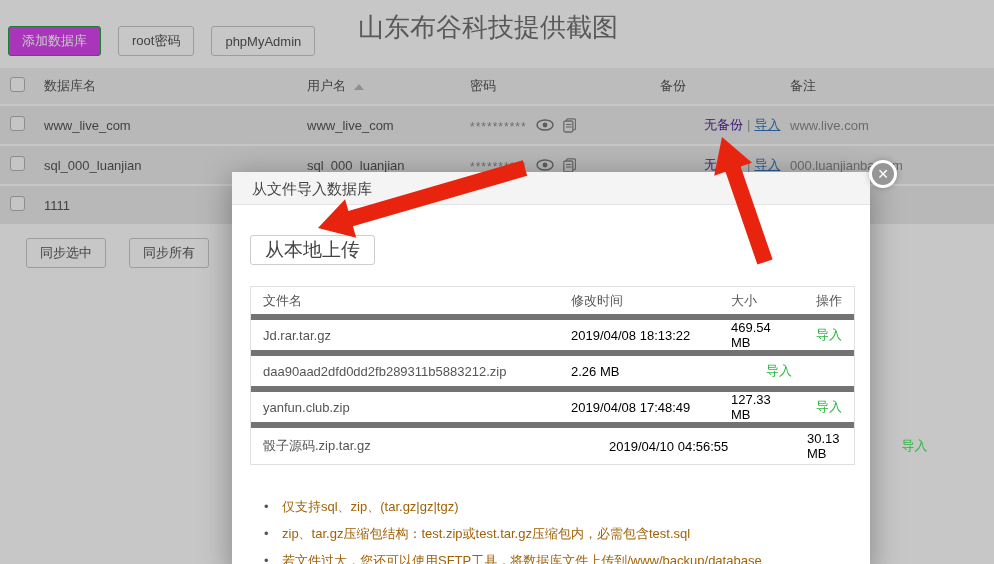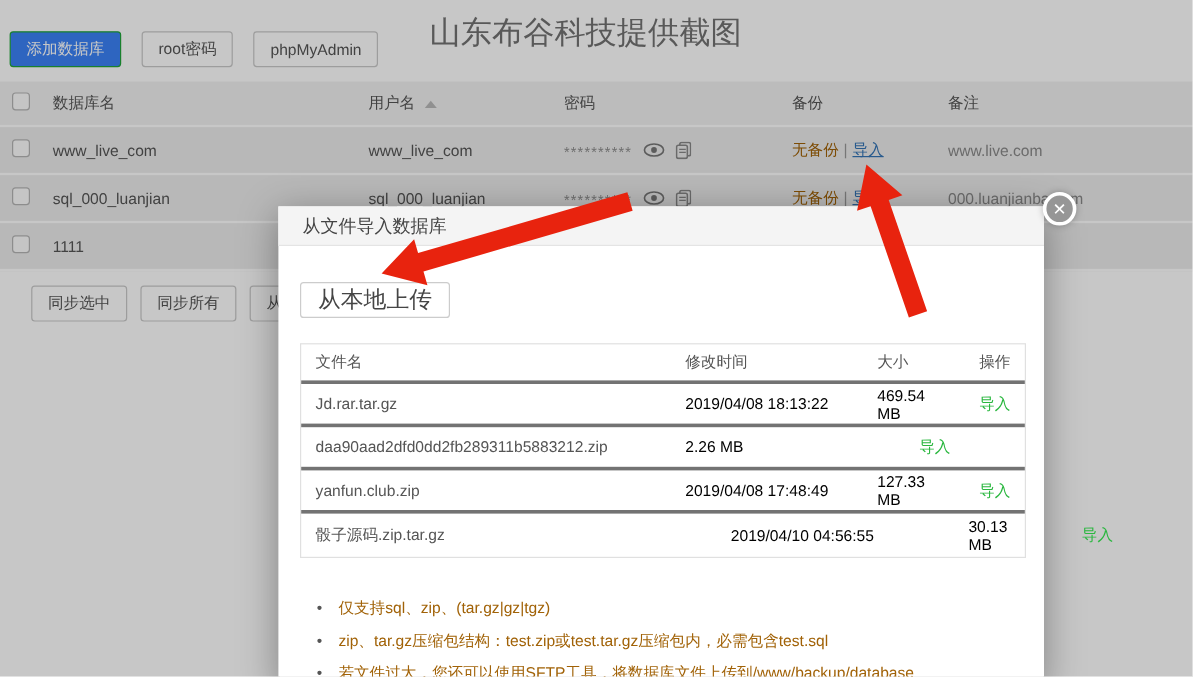--- a/index.html
+++ b/index.html
@@ -5,57 +5,57 @@
   * { margin:0; padding:0; box-sizing:border-box; }
   html,body { width:994px; height:564px; overflow:hidden; }
   body { font-family:"Liberation Sans","DejaVu Sans",sans-serif; background:#fff; }
   .screen { position:relative; width:994px; height:564px; overflow:hidden; background:#fff; }
 
   
   .page { position:absolute; inset:0; }
   .toolbar { position:absolute; top:26px; left:8px; height:30px; display:flex; gap:17px; align-items:center; }
   .btn { height:30px; padding:0 13px; font-size:13px; border-radius:3px; border:1px solid #c9c9c9;
          background:#fff; color:#555; cursor:pointer; font-family:inherit; }
-  .btn-green { background:#3b82f6; border-color:#20a53a; color:#fff; }
+  .btn-green { background:#d946ef; border-color:#20a53a; color:#fff; }
   .page-title { position:absolute; left:350px; top:-16px; width:420px; font-size:26px; color:#737373; white-space:nowrap; }
 
   .db-table { position:absolute; top:68px; left:0; width:994px; }
   .db-row { display:grid; grid-template-columns:34px 263px 163px 190px 130px 1fr;
             align-items:center; height:40px; background:#ececec; border-bottom:2px solid #fff;
             padding-left:10px; font-size:13px; color:#555; }
   .db-head { height:38px; background:#f1f1f1; }
   .checkbox { display:inline-block; width:15px; height:15px; background:#fdfdfd; border:1px solid #b5b5b5; border-radius:3px; }
   .caret-up { display:inline-block; width:0; height:0; margin-left:8px;
               border-left:5px solid transparent; border-right:5px solid transparent; border-bottom:6px solid #b9b9b9; }
   .pwd-cell { display:flex; align-items:center; gap:9px; color:#8d8d8d; }
   .pwd-mask { font-size:12px; letter-spacing:1px; padding-top:4px; }
   .icon-btn { display:inline-flex; align-items:center; cursor:pointer; }
   .backup-cell { white-space:nowrap; }
-  .no-backup { color:#a16207; text-decoration:none; }
+  .no-backup { color:#4c1d95; text-decoration:none;margin-left:44px; }
   .sep { color:#999; margin:0 4px; }
   .import-link { color:#3474b5; text-decoration:underline; cursor:pointer; }
   .note-cell { color:#8a8a8a; }
-  .sync-bar { position:absolute; top:238px; left:10px; display:flex; gap:11px;padding-left:16px; }
+  .sync-bar { position:absolute; top:238px; left:10px; display:flex; gap:23px;padding-left:16px; }
   .sync-bar .btn { height:30px; }
   .btn-clipped { width:92px; overflow:hidden; white-space:nowrap; text-align:left; }
 
   
   .dim { position:absolute; inset:0; background:rgba(0,0,0,0.22); z-index:10; }
 
   
   .modal { position:absolute; left:232px; top:172px; width:638px; height:400px; background:#fff;
            z-index:20; box-shadow:0 6px 30px rgba(0,0,0,0.35); }
   .modal-head { height:33px; line-height:33px; background:#f4f4f4; border-bottom:1px solid #e4e4e4;
                 padding-left:20px; font-size:15px; color:#444; }
   .modal-body { padding:30px 15px 0 18px; }
   .upload-btn { height:30px; padding:0 14px; font-size:19px; color:#454545; background:#fff;
                 border:1px solid #ccc; border-radius:3px; cursor:pointer; font-family:inherit; }
   .file-table { margin-top:21px; width:605px; border:1px solid #e0e0e0; }
   .f-row { display:grid; grid-template-columns:308px 160px 1fr 50px; align-items:center;
-           height:36px; padding:0 12px; font-size:13px; color:#555; border-bottom:3px solid #737373; }
+           height:36px; padding:0 12px; font-size:13px; color:#555; border-bottom:6px solid #737373; }
   .f-head { height:33px; color:#555; }
   .f-row:last-child { border-bottom:none;gap:38px; }
   .f-action { text-align:right; }
   .f-import { color:#2ab73f; text-decoration:none; cursor:pointer; }
   .f-dim { color:#000000; }
   .notes { margin:28px 0 0 10px; list-style:none; }
   .notes li { font-size:13px; color:#a16207; line-height:27px; position:relative; padding-left:22px; }
   .notes li::before { content:"•"; position:absolute; left:4px; color:#555; }
 
   

